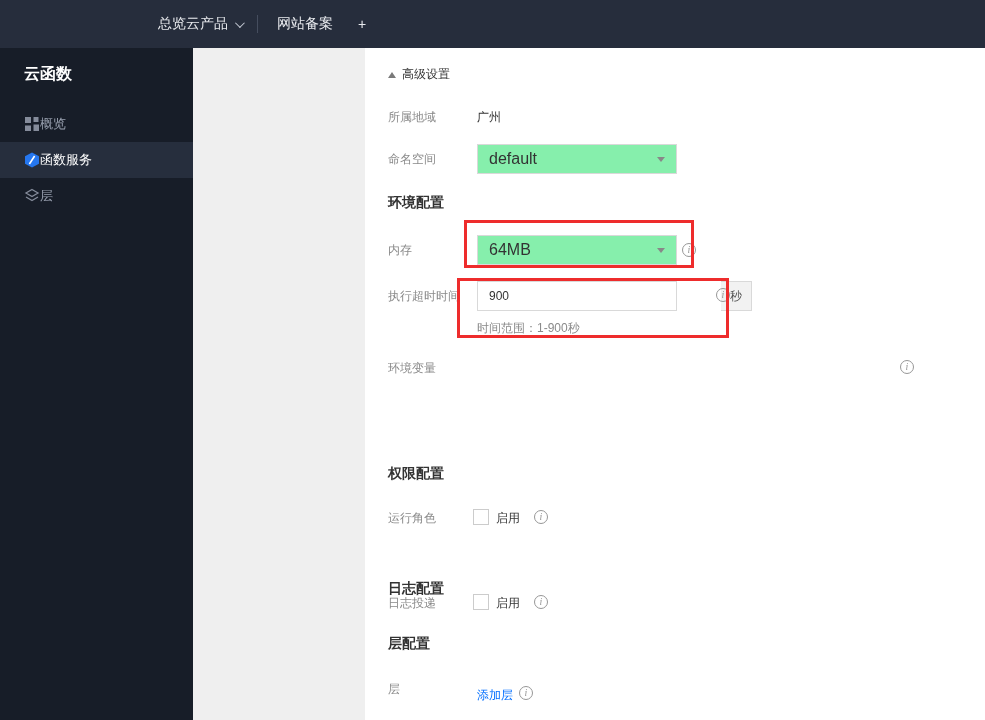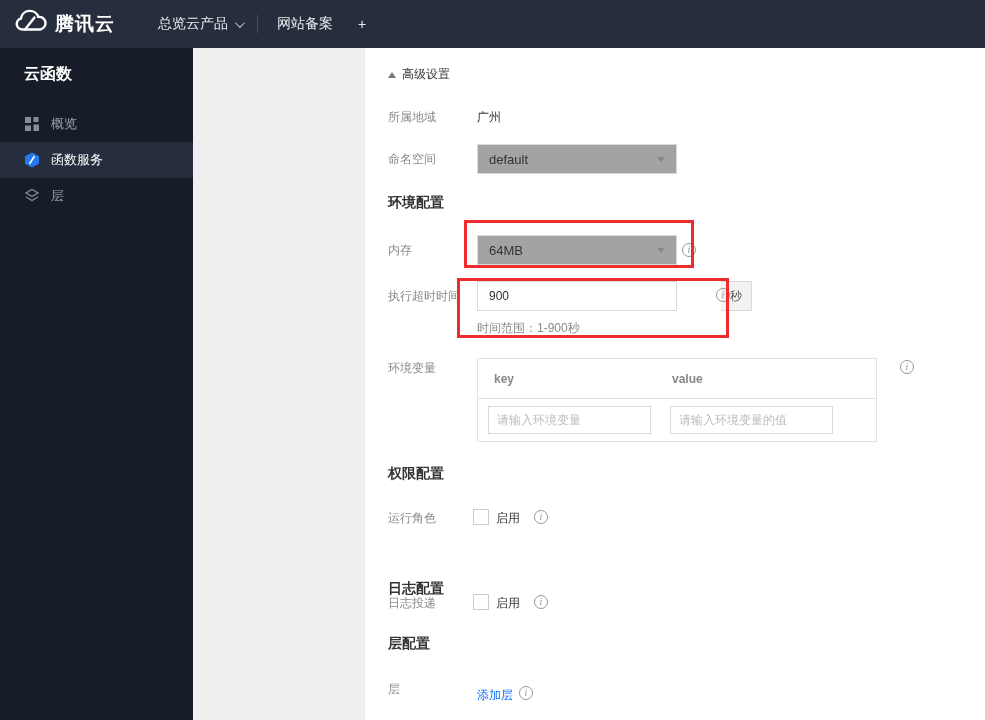--- a/index.html
+++ b/index.html
@@ -14,41 +14,41 @@
   .brand-text { color:#fff; font-size:19px; font-weight:bold; letter-spacing:1px; }
   .nav-caret { display:inline-block; width:7px; height:7px; border-right:1.5px solid #c3c8d2;
     border-bottom:1.5px solid #c3c8d2; transform:rotate(45deg) translateY(-2px); margin-left:7px; }
   .nav-divider { position:absolute; left:257px; top:15px; width:1px; height:18px; background:#454d5e; }
   .nav-plus { font-size:20px; font-weight:normal; }
 
   
   .sidebar { position:absolute; top:48px; left:0; width:193px; height:672px; background:#171d28; z-index:4; }
   .side-title { position:absolute; left:24px; top:16px; color:#fff; font-size:16px; font-weight:bold; }
   .side-menu { position:absolute; top:58px; left:0; width:193px; }
-  .side-item { height:36px; display:flex; align-items:center; padding-left:24px; gap:11px;
+  .side-item { height:36px; display:flex; align-items:center; padding-left:24px; gap:0;
     color:#9aa2b1; font-size:13px; cursor:pointer; }
   .side-item.selected { background:#262e3d; color:#fff; }
   .side-item .ic { width:16px; height:16px; flex:0 0 16px; }
 
   
   .graycol { position:absolute; top:48px; left:193px; width:172px; height:672px; background:#efefef; }
 
   
   .content { position:absolute; top:48px; left:365px; width:620px; height:488px; background:#fff; }
   .lbl { position:absolute; font-size:12px; color:#8a8a8a; line-height:14px; }
   .val { position:absolute; font-size:12px; color:#333; line-height:14px; }
   .sect { position:absolute; font-size:14px; font-weight:bold; color:#333; }
 
   .adv-toggle { position:absolute; left:23px; top:18px; display:flex; align-items:center; gap:6px;
     font-size:12px; color:#333; cursor:pointer; }
   .tri-up { width:0; height:0; border-left:4px solid transparent; border-right:4px solid transparent;
     border-bottom:6px solid #7a7a7a; }
 
-  .selectbox { position:absolute; width:200px; height:30px; border:1px solid #d9d9d9; background:#a3a3a3;
-    display:flex; align-items:center; padding:0 11px; font-size:13px; color:#333; cursor:pointer; }
+  .selectbox { position:absolute; width:200px; height:30px; border:1px solid #d9d9d9; background:#86efac;
+    display:flex; align-items:center; padding:0 11px; font-size:16px; color:#333; cursor:pointer; }
   .selectbox .sel-caret { position:absolute; right:11px; width:0; height:0;
     border-left:4px solid transparent; border-right:4px solid transparent; border-top:5px solid #888; }
 
   .info { position:absolute; width:14px; height:14px; border:1px solid #979797; border-radius:50%;
     color:#979797; font-size:10px; line-height:12px; text-align:center;
     font-family:"Liberation Serif","DejaVu Serif",serif; font-style:italic; cursor:pointer; }
 
   .redbox { position:absolute; border:3px solid #ee2c2c; z-index:3; pointer-events:none; }
 
   .inputgroup { position:absolute; display:flex;gap:44px; }
@@ -66,29 +66,20 @@
     font-size:12px; color:#333; padding:0 8px; outline:none; }
   .envrow input::placeholder, .txtinput::placeholder { color:#bcbcbc; }
 
   .checkbox { position:absolute; width:16px; height:16px; border:1px solid #ccc; background:#fff; cursor:pointer; }
   .link { position:absolute; font-size:12px; color:#006eff; cursor:pointer; }
 </style>
 </head>
 <body>
 
 <div class="topbar">
-  <div class="brand-wrap">
-    <span>
-      <svg width="34" height="26" viewBox="0 0 34 26">
-        <path d="M27.5 20.5 H9.5 a5.6 5.6 0 0 1 -1.6-11 a9 9 0 0 1 17.4-1.6 a6.3 6.3 0 0 1 2.2 12.4" fill="none" stroke="#ffffff" stroke-width="2.4" stroke-linecap="round"></path>
-        <path d="M21.5 8.5 L12 20.5" stroke="#ffffff" stroke-width="2.4" stroke-linecap="round"></path>
-      </svg>
-    </span>
-    <span class="brand-text">腾讯云</span>
-  </div>
   <div class="titem" style="left:138px;margin-left:20px;">
     <span>总览</span>
   </div>
   <div class="titem" style="left:186px;">
     <span>云产品</span>
     <span class="nav-caret"></span>
   </div>
   <div class="nav-divider"></div>
   <div class="titem" style="left:277px;">
     <span>网站备案</span>
@@ -164,30 +155,20 @@
   <div class="lbl" style="left:23px; top:241px;">执行超时时间</div>
   <div class="inputgroup" style="left:112px; top:233px;">
     <input class="txtinput" type="text" value="900" style="">
     <span class="suffix">秒</span>
   </div>
   <div class="info" style="left:351px; top:240px;">i</div>
   <div class="hint" style="left:112px; top:272px;">时间范围：1-900秒</div>
   <div class="redbox" style="left:92px; top:230px; width:272px; height:60px;"></div>
 
   <div class="lbl" style="left:23px; top:313px;">环境变量</div>
-  <div class="envtable">
-    <div class="envhead">
-      <span class="h" style="left:16px;">key</span>
-      <span class="h" style="left:194px;">value</span>
-    </div>
-    <div class="envrow">
-      <input type="text" style="left: 10px;" placeholder="请输入环境变量">
-      <input type="text" style="left: 192px;" placeholder="请输入环境变量的值">
-    </div>
-  </div>
   <div class="info" style="left:535px; top:312px;">i</div>
 
   <div class="sect" style="left:23px; top:417px;">权限配置</div>
 
   <div class="lbl" style="left:23px; top:463px;">运行角色</div>
   <div class="checkbox" style="left:108px; top:461px;"></div>
   <div class="val" style="left:131px; top:463px;">启用</div>
   <div class="info" style="left:169px; top:462px;">i</div>
 
   <div class="sect" style="left:23px; top:500px;margin-top:32px;">日志配置</div>

